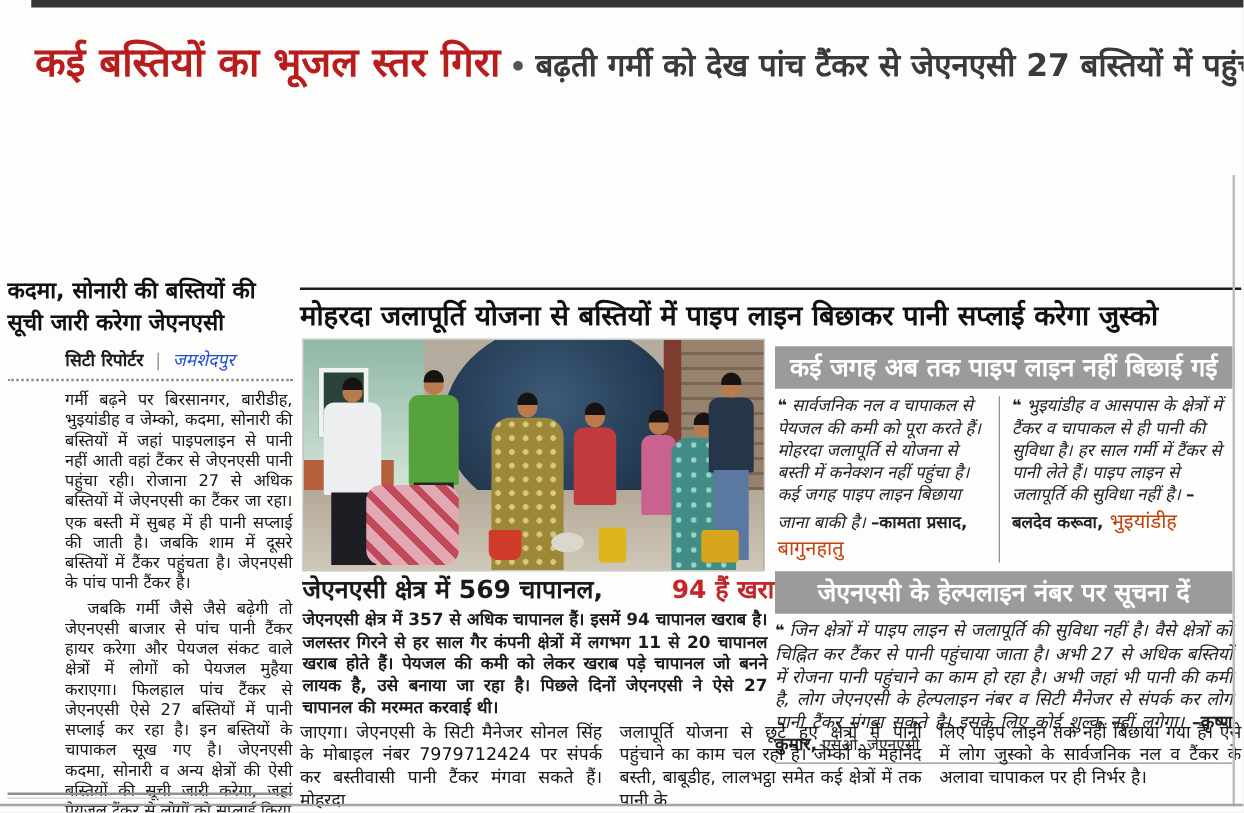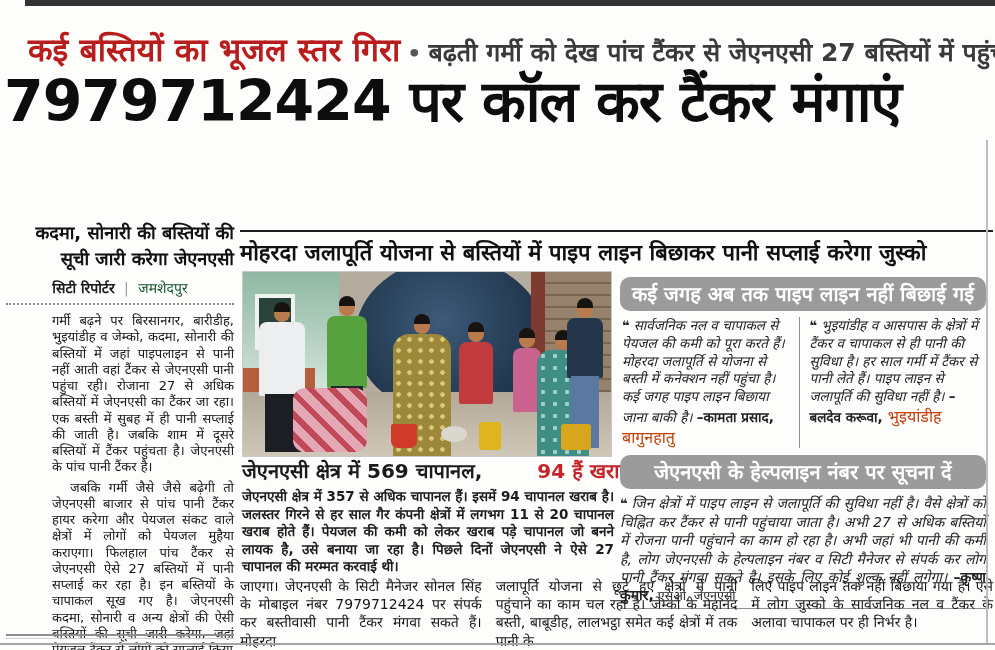--- a/index.html
+++ b/index.html
@@ -8,25 +8,25 @@
   .abs{position:absolute;}
   
   .top-bar{left:25px;top:0;width:970px;height:6px;background:#343434;}
   .kicker{left:28px;top:27px;width:960px;white-space:nowrap;font-weight:bold;font-size:25px;color:#3a3a3a;}
   .kicker .red{color:#b91c1c;font-size:32px;}
   .kicker .dot{color:#555;margin:0 7px;font-size:22px;}
   .headline{left:4px;top:66px;width:990px;font-weight:800;font-size:57px;line-height:1.26;
             letter-spacing:-1px;color:#0d0d0d;white-space:nowrap;}
   
   .leftcol{left:6px;top:220px;width:228px;}
-  .subhead{font-weight:800;font-size:18px;line-height:1.45;text-align:right;color:#111;}
+  .subhead{font-weight:800;font-size:18px;line-height:1.45;text-align:left;color:#111;}
   .byline{margin-top:6px;text-align:center;font-size:14px;}
   .byline .rep{font-weight:800;}
   .byline .sep{color:#999;margin:0 5px;}
-  .byline .city{color:#14532d;}
+  .byline .city{color:#1d4ed8;font-style:italic;}
   .dotted{margin-top:6px;border-top:2px dotted #8a8a8a;}
   .bodytext{font-size:13px;line-height:1.25;text-align:justify;color:#161616;margin-left:46px;}
   .para1{margin-top:8px;}
   .para2{margin-top:4px;text-indent:18px;}
   .leftcol-rule{left:6px;top:634px;width:228px;border-top:2px solid #8f8f8f;
                 border-bottom:1px solid #cfcfcf;height:2px;}
   
   .strap{left:240px;top:230px;width:753px;border-top:2px solid #1c1c1c;padding-top:4px;
          font-weight:800;font-size:22px;white-space:nowrap;color:#101010;}
   
@@ -64,21 +64,21 @@
   .can-yellow1{left:236px;top:150px;width:22px;height:28px;background:#e0b41f;border-radius:3px;}
   .can-yellow2{left:318px;top:152px;width:30px;height:26px;background:#d8a61c;border-radius:3px;}
   
   .caption{left:242px;top:457px;width:372px;}
   .cap-head{font-size:20px;font-weight:800;text-align:center;white-space:nowrap;}
   .cap-head .red{color:#c4252b;margin-left:48px;}
   .cap-body{margin-top:4px;font-size:13.5px;font-weight:700;line-height:1.3;text-align:justify;color:#1c1c1c;}
   
   .rightbox{left:620px;top:277px;width:366px;}
   .gray-head{background:#9b9b9b;color:#fff;font-weight:800;font-size:20px;text-align:center;
-             padding:3px 0 4px;white-space:nowrap;border-radius:10px;}
+             padding:3px 0 4px;white-space:nowrap;}
   .quotes{display:flex;margin-top:6px;}
   .quote-col{width:50%;padding:0 8px 0 2px;font-style:italic;font-size:13.5px;line-height:1.32;
              text-align:left;color:#222;}
   .quote-col + .quote-col{border-left:1px solid #8f8f8f;padding-left:10px;}
   .qmark{font-style:normal;font-weight:bold;font-size:13px;margin-right:4px;}
   .q-author{font-weight:800;font-style:normal;}
   .q-place{font-style:normal;font-size:16px;color:#c2410c;}
   .helpline-head{margin-top:7px;}
   .helpline-text{margin-top:5px;font-style:italic;font-size:14px;line-height:1.3;text-align:justify;color:#222;}
   .helpline-sign{font-size:12.5px;font-style:normal;color:#222;}
@@ -94,21 +94,20 @@
 
 <div class="page">
 
   <div class="abs top-bar"></div>
 
   <div class="abs kicker">
     <span class="red">कई बस्तियों का भूजल स्तर गिरा</span><span class="dot">•</span><span>बढ़ती गर्मी को देख पांच टैंकर से जेएनएसी 27 बस्तियों में पहुंचा रहा पानी</span>
   </div>
 
   <div class="abs headline">
-    <div>7979712424 पर कॉल कर टैंकर मंगाएं</div>
   </div>
 
   <div class="abs leftcol">
     <div class="subhead">कदमा, सोनारी की बस्तियों की सूची जारी करेगा जेएनएसी</div>
     <div class="byline">
       <span class="rep">सिटी रिपोर्टर</span>
       <span class="sep">|</span>
       <span class="city">जमशेदपुर</span>
     </div>
     <div class="dotted"></div>

